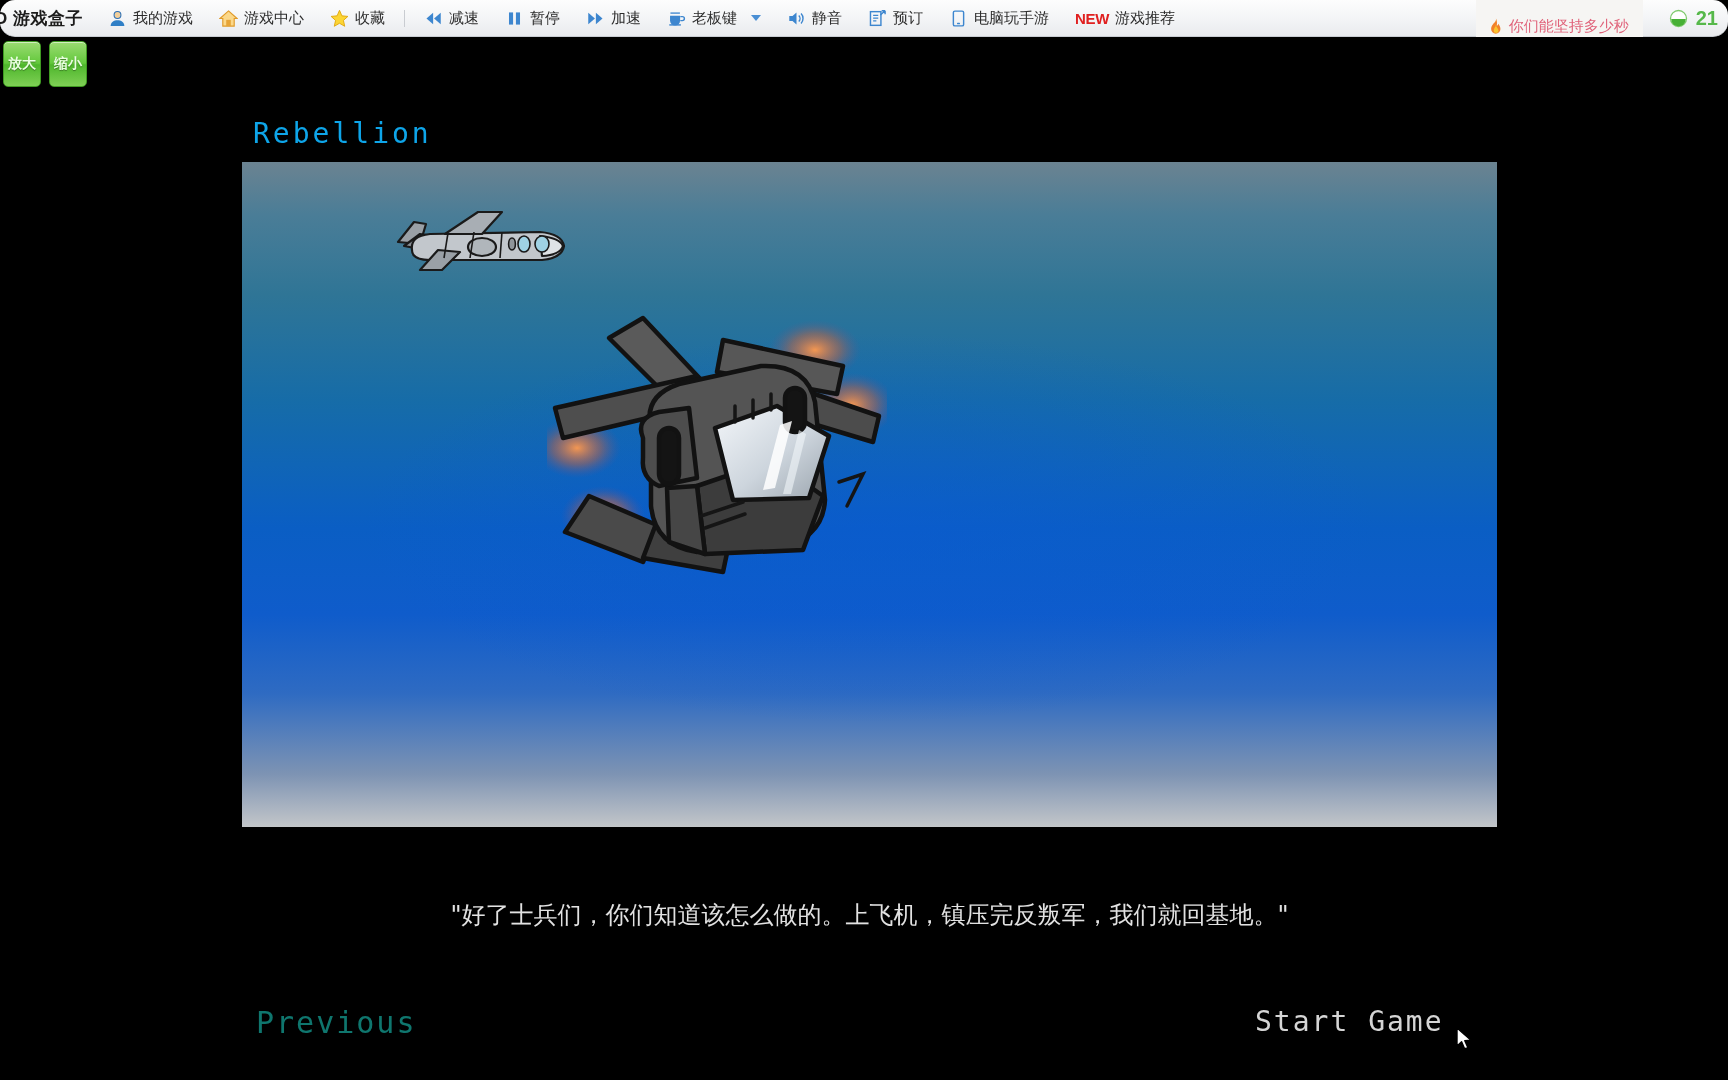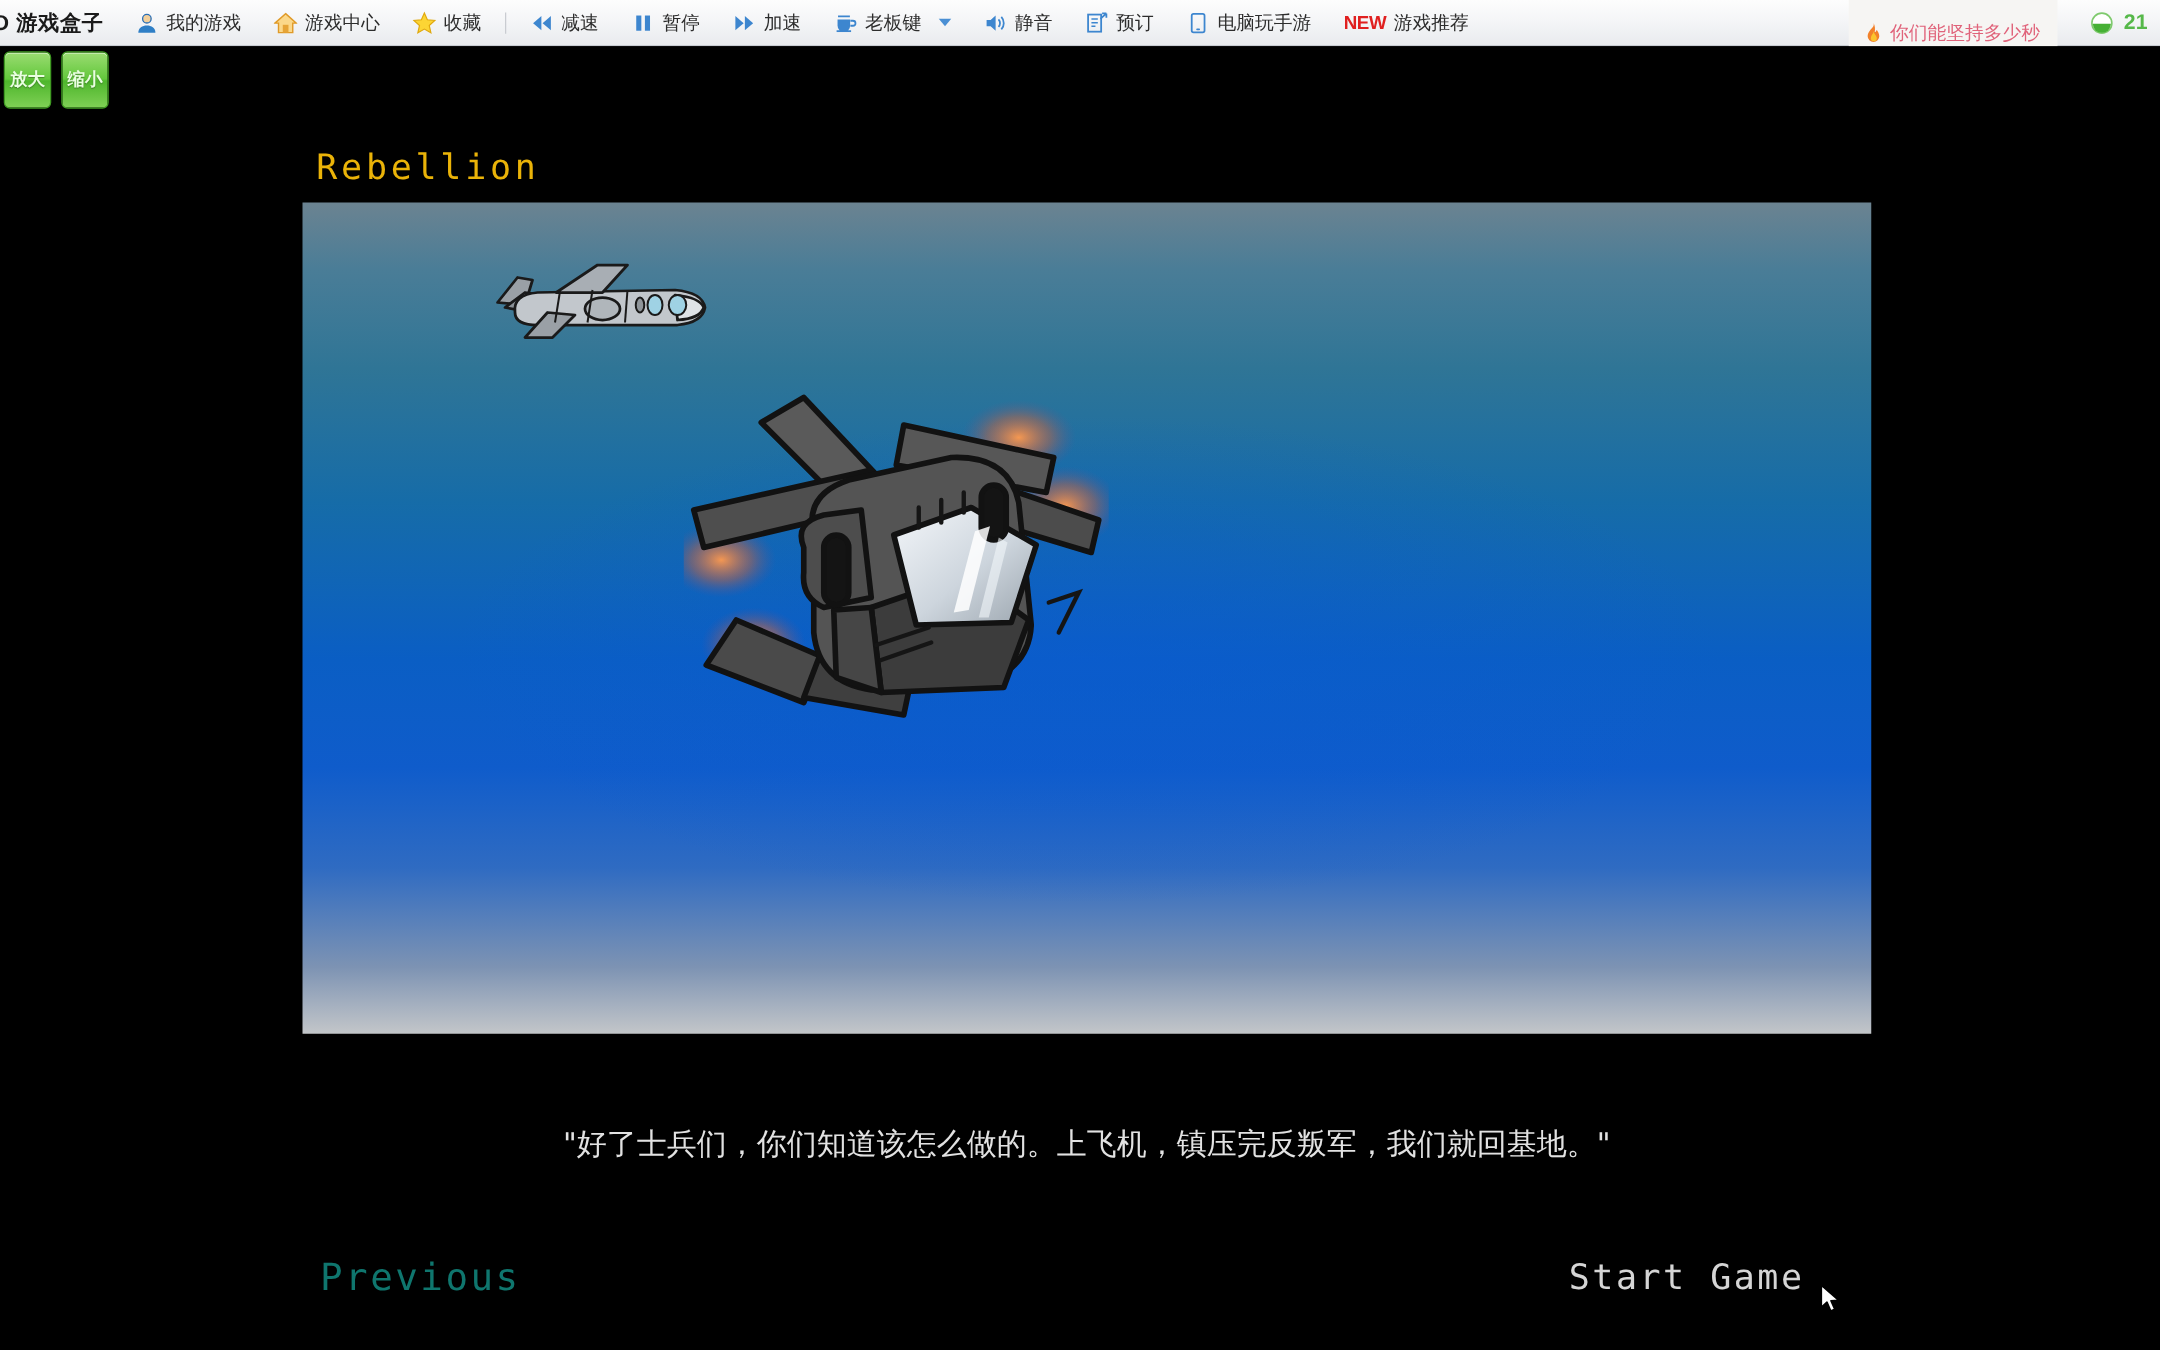--- a/index.html
+++ b/index.html
@@ -11,20 +11,21 @@
   }
 
   
   #toolbar {
     position:absolute; left:0; top:0; width:1728px; height:37px;
     background:linear-gradient(to bottom,#fdfdfd 0%,#f4f5f7 48%,#e9ebee 100%);
     border-bottom:1px solid #c8ccd2;
     display:flex; align-items:center;
     font-size:15px; color:#2a2a2a;
     white-space:nowrap;
+    border-radius:15px;
   }
   .tb-logo {
     font-weight:bold; font-size:17px; color:#1b1b1b;
     margin-left:-6px; padding-right:12px; letter-spacing:.5px;
   }
   .tb-item {
     display:flex; align-items:center; gap:6px;
     padding:0 13px; height:37px; cursor:default;justify-content:space-between;
   }
   .tb-item .lbl { font-size:15px; color:#2d2d2d; }
@@ -42,42 +43,42 @@
   .tb-spacer { flex:1 1 auto; }
   .tb-promo {
     display:flex; align-items:center; gap:4px;
     background:#f6f5f3; height:37px; padding:16px 14px 0 10px;
     color:#e0637a; font-size:15px;
   }
   .tb-right {
     display:flex; align-items:center; gap:8px;
     padding:0 10px 0 26px; height:37px;
   }
-  .tb-count { color:#56b84a; font-weight:bold; font-size:17px; }
+  .tb-count { color:#56b84a; font-weight:bold; font-size:20px; }
 
   
   #zoombar { position:absolute; left:3px; top:41px; display:flex; gap:8px; z-index:5; }
   .zbtn {
     width:38px; height:46px; border-radius:5px;
     background:linear-gradient(to bottom,#9bdc72 0%,#63c83c 48%,#4eb62c 52%,#7fd055 100%);
     border:1px solid #3f9a22;
     box-shadow:inset 0 1px 0 rgba(255,255,255,.55);
     color:#e9ffe0; font-size:14px; font-weight:bold;
     display:flex; align-items:center; justify-content:center;
     text-shadow:0 1px 1px rgba(0,0,0,.35);
     cursor:pointer;
   }
 
   
   #stage { position:absolute; left:0; top:37px; width:1728px; height:1043px; background:#000; }
 
   #game-title {
     position:absolute; left:253px; top:80px;
     font-family:"DejaVu Sans Mono","Liberation Mono", monospace;
-    font-size:28px; letter-spacing:3px; color:#eab308;
+    font-size:28px; letter-spacing:3px; color:#0ea5e9;
   }
 
   #scene {
     position:absolute; left:242px; top:125px; width:1255px; height:665px;
     overflow:hidden;
     background:
       radial-gradient(ellipse 58% 42% at 50% 55%, rgba(10,90,210,.55) 0%, rgba(10,80,190,0) 70%),
       linear-gradient(to bottom,
         #6b8391 0%,
         #4a7d97 8%,

